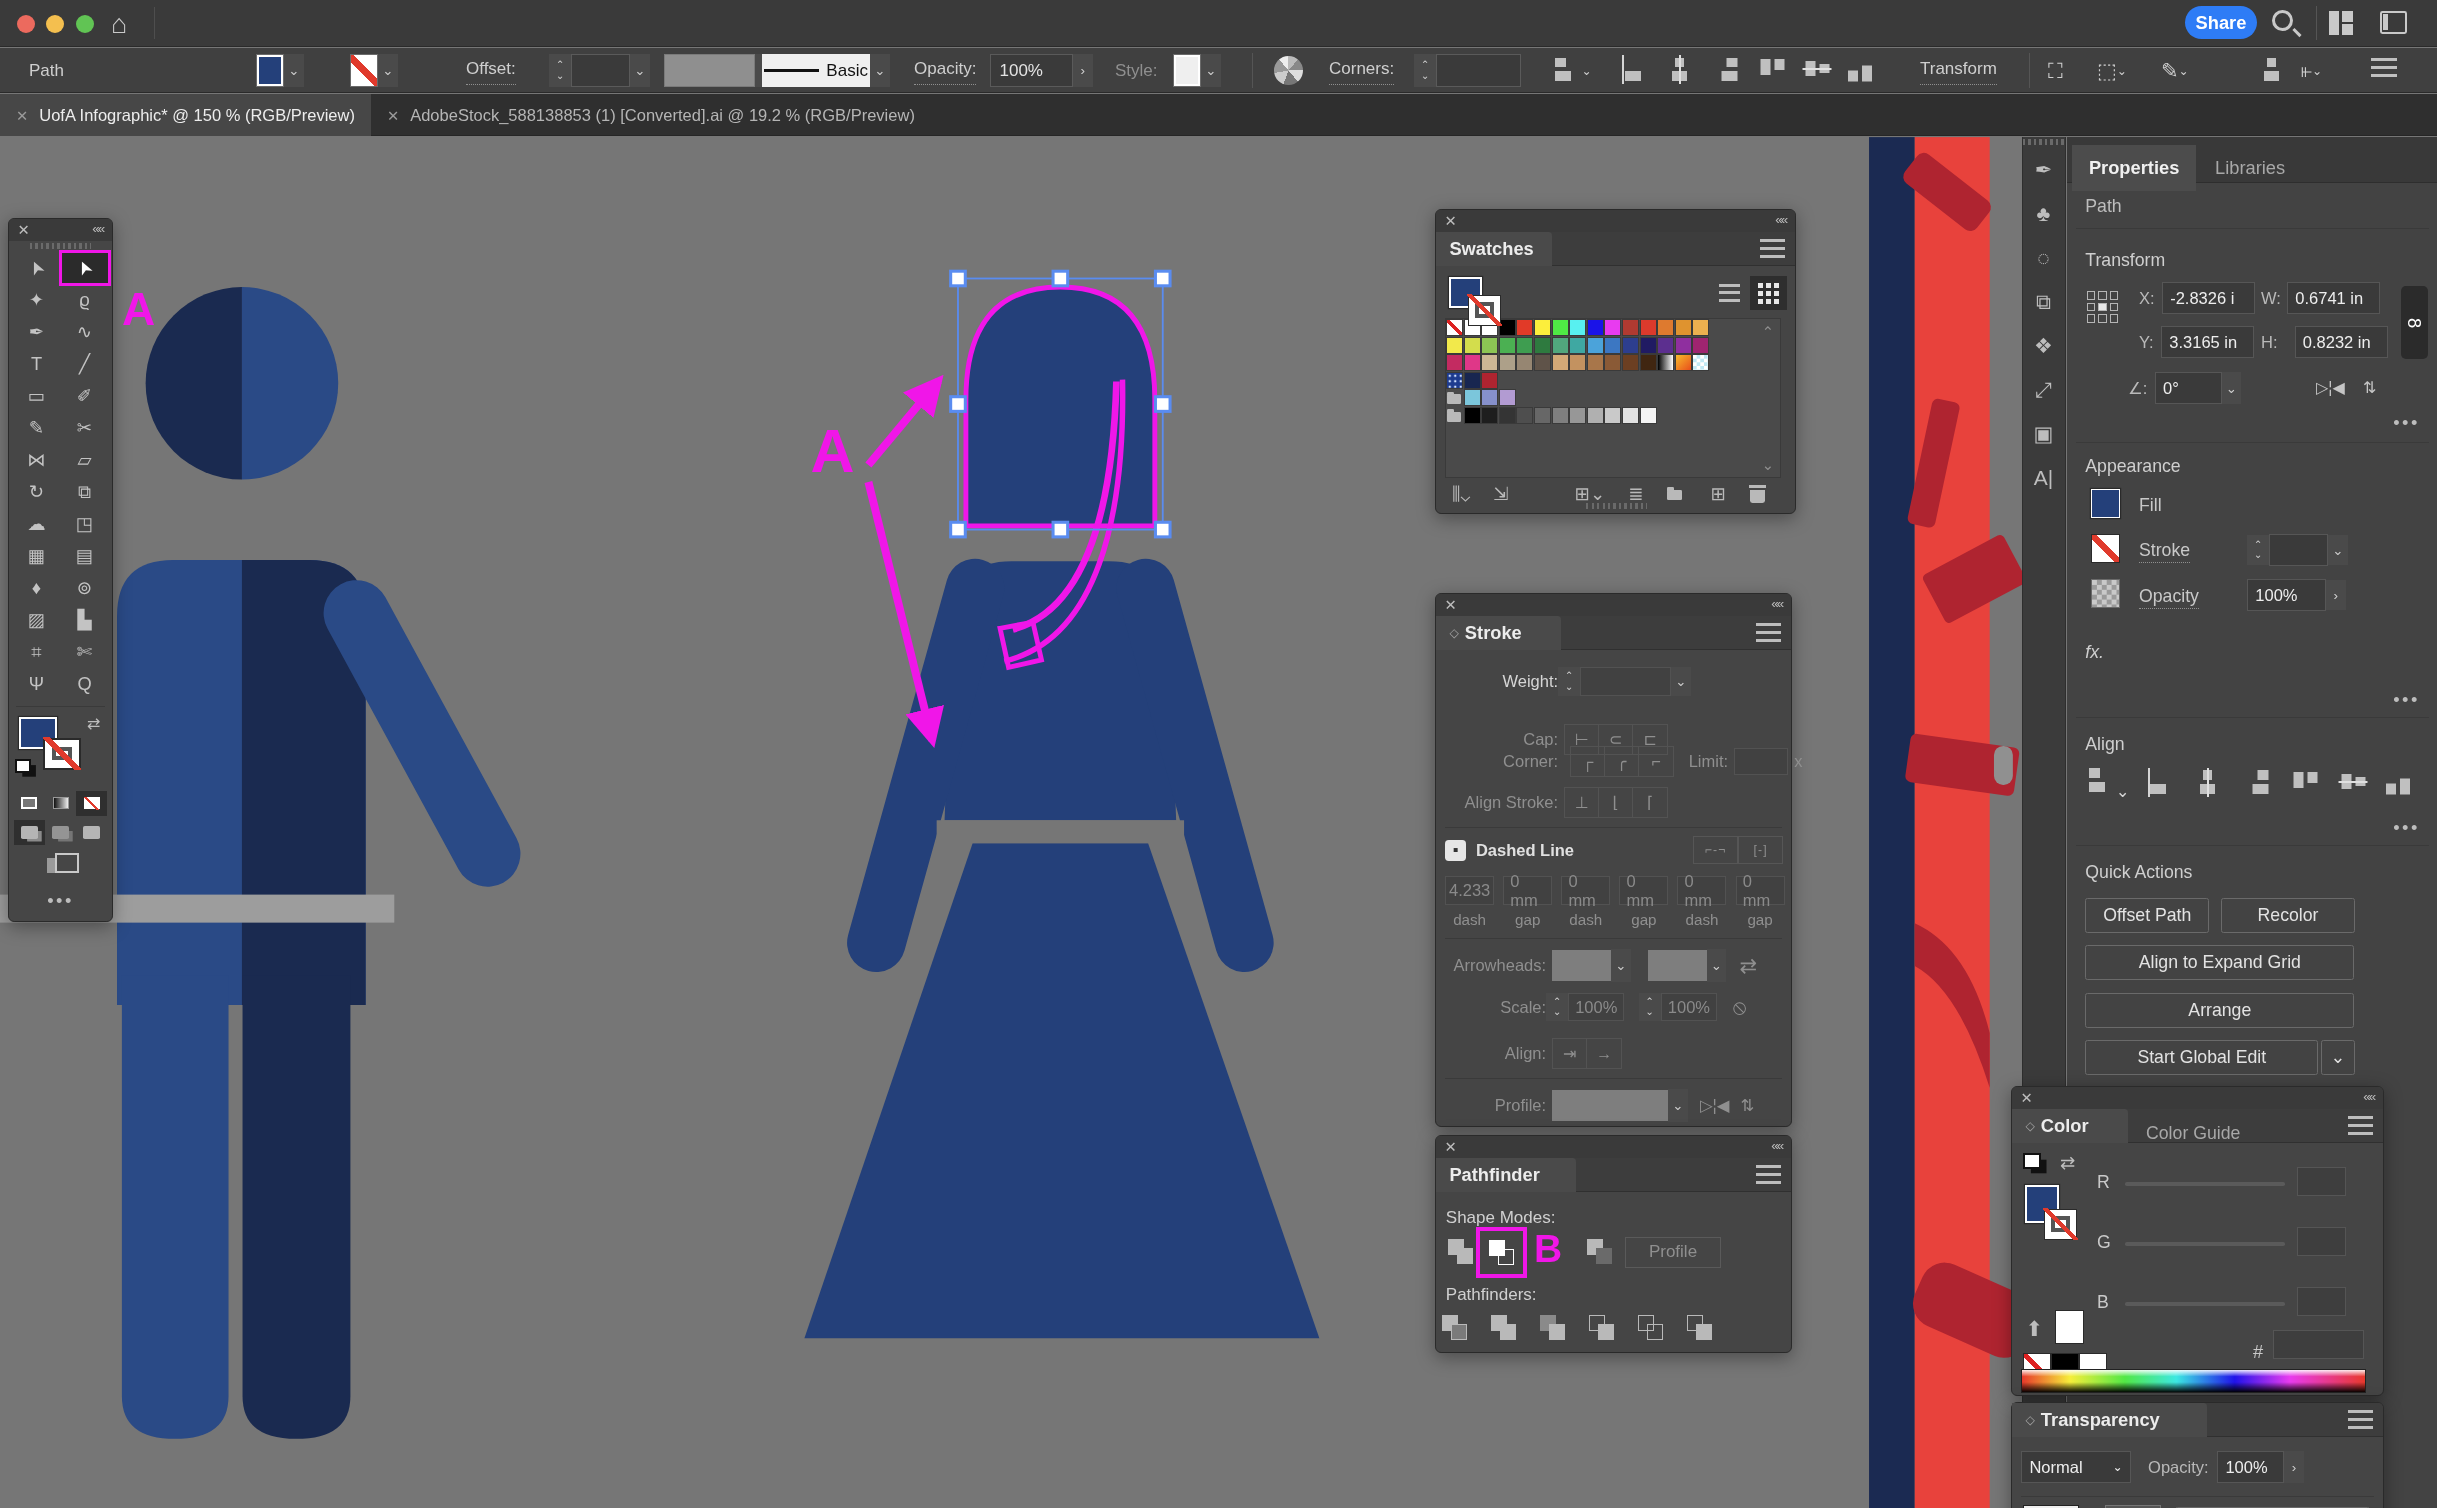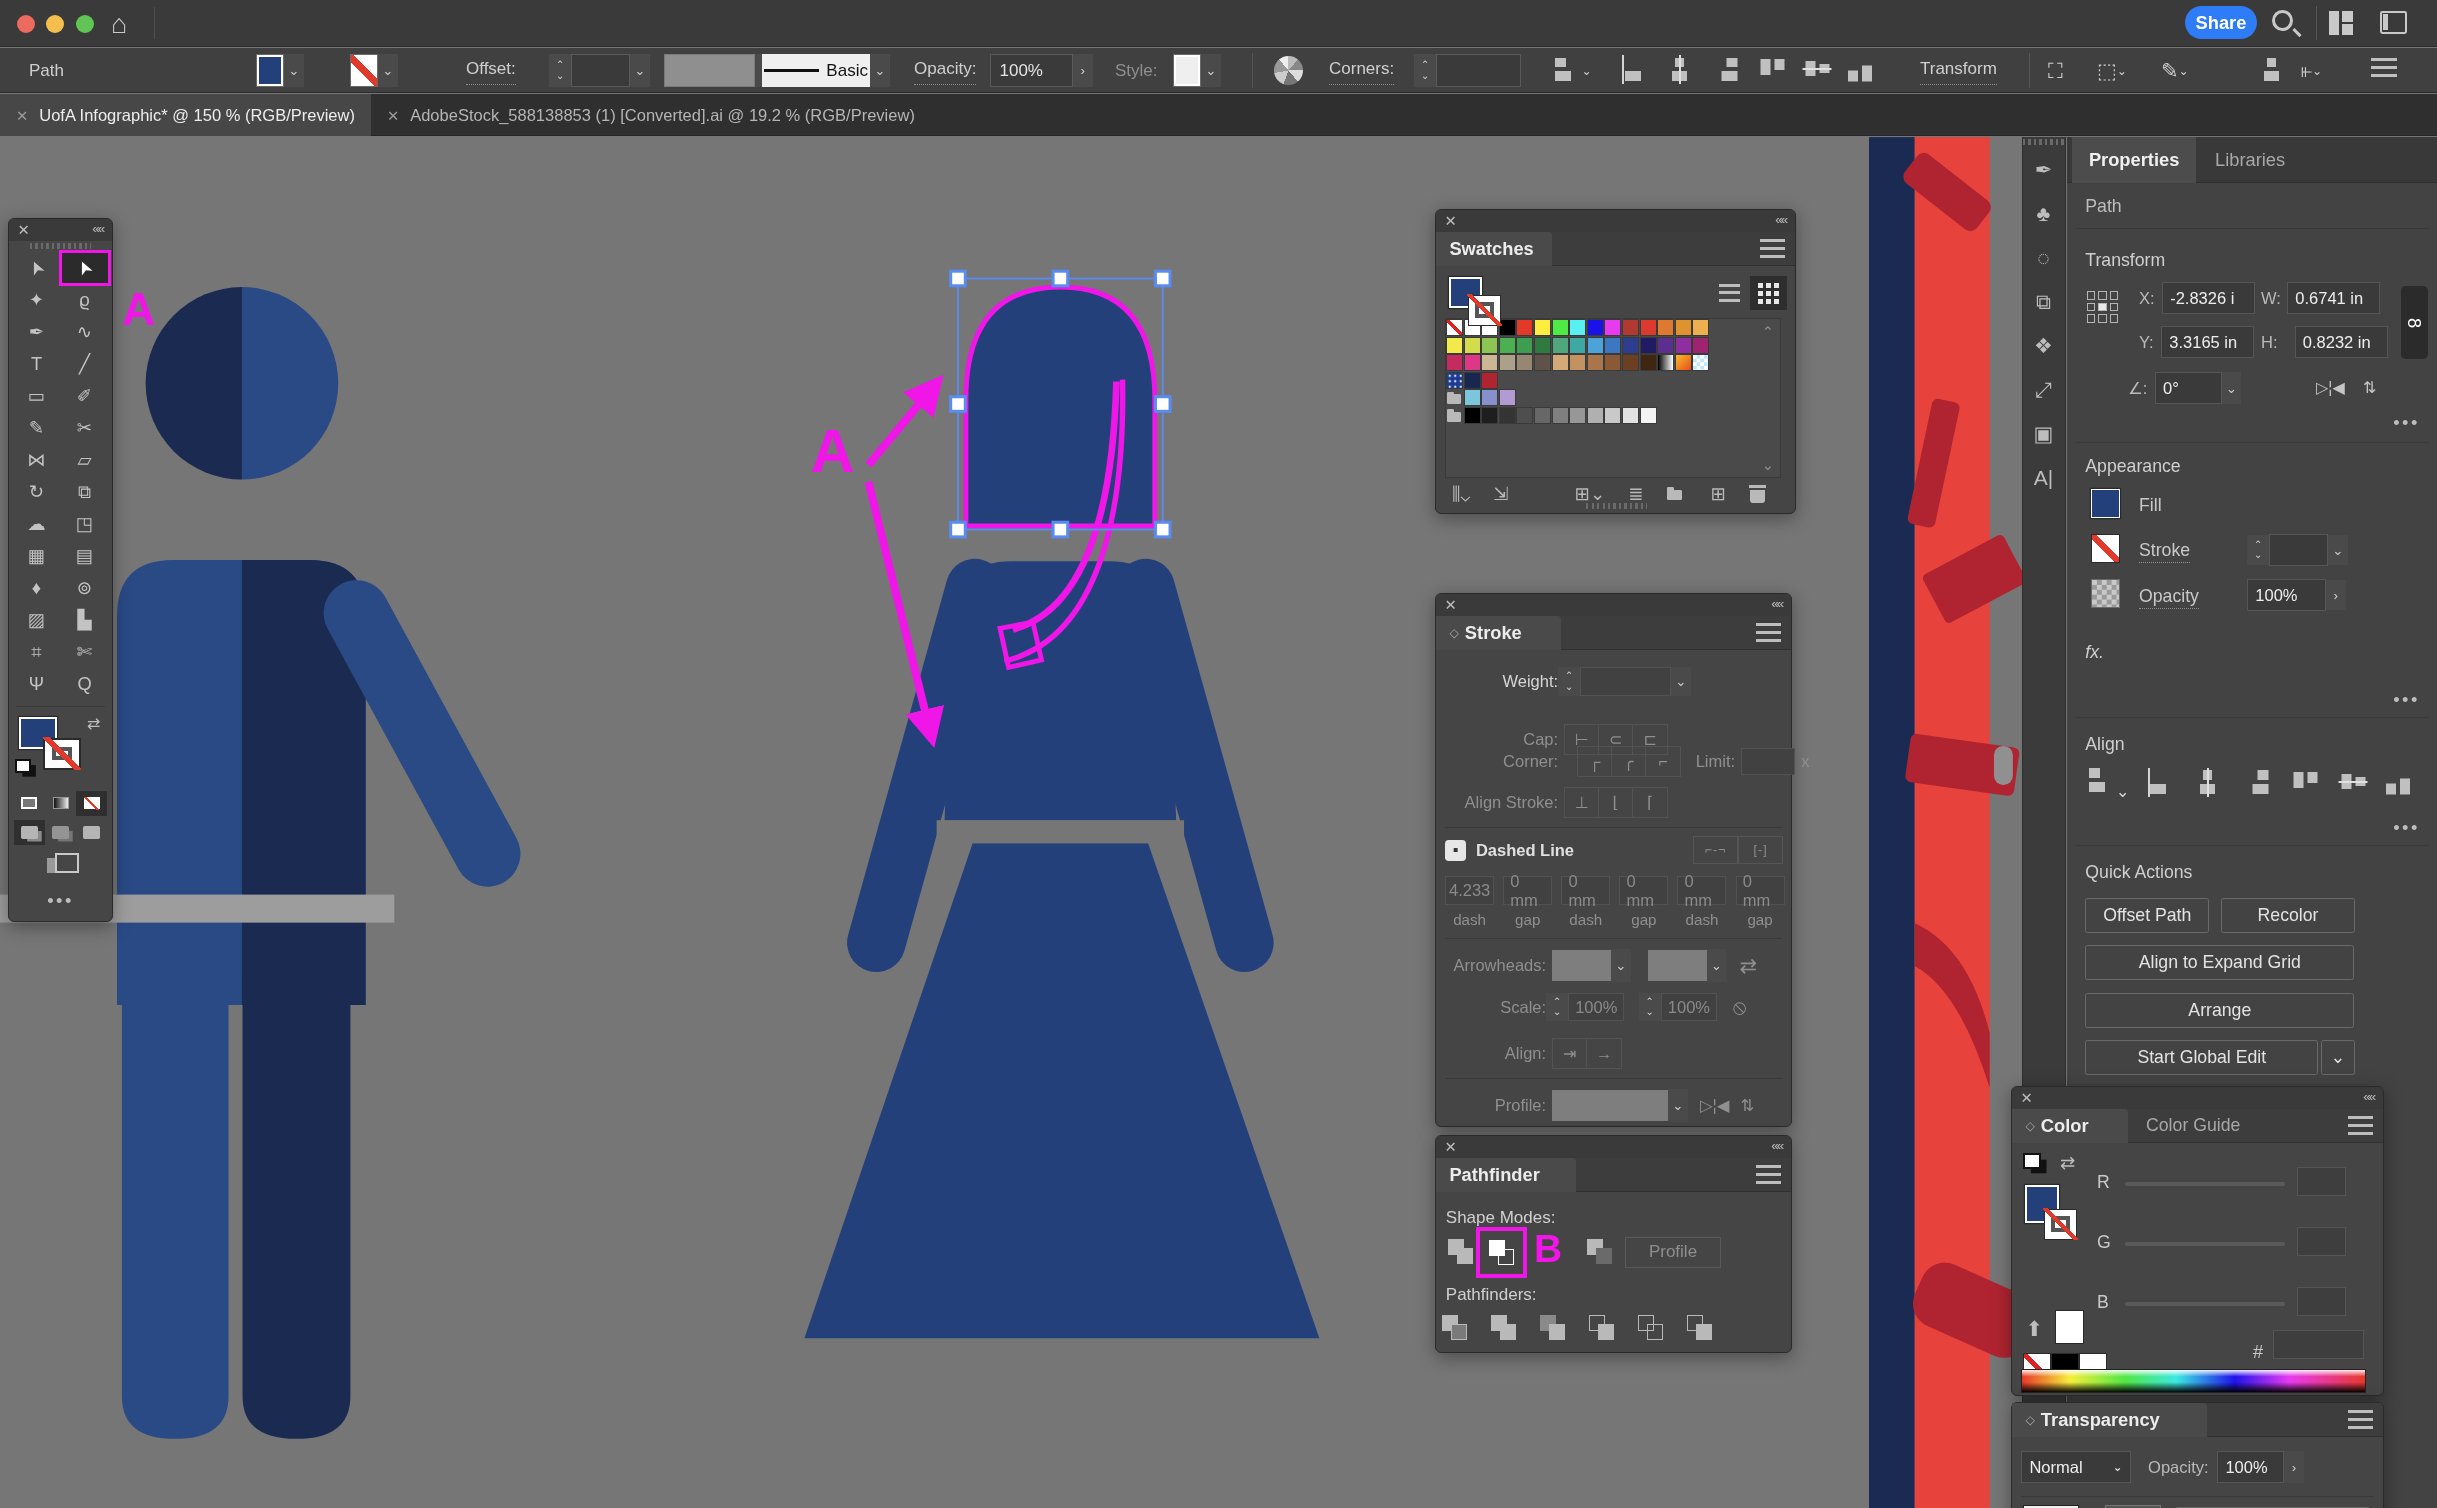--- a/index.html
+++ b/index.html
@@ -147,21 +147,21 @@
   .sqicon.mf .s1 { background:#fff; } .sqicon.mf .s2 { background:transparent; border:1.8px solid #fff; }
   .mfbox { position:absolute; left:44px; top:95px; width:43px; height:43px; outline:4.3px solid #f016e8; display:flex; align-items:center; justify-content:center; }
   .b-ann { position:absolute; left:98px; top:91px; color:#f016e8; font-size:39px; font-weight:bold; }
   .expandbtn { position:absolute; left:189px; top:101px; width:96px; height:30.5px; border:1.2px solid #5a5a5a; color:#8f8f8f; font-size:17px; display:flex; align-items:center; justify-content:center; }
 
   
   #dockstrip { position:absolute; left:2022px; top:137px; width:44px; height:1372px; background:#3b3b3b; border-left:1.2px solid #2e2e2e; border-right:1.2px solid #2e2e2e; }
   #dockstrip .tool { width:41px; height:44px; font-size:21px; color:#bdbdbd; }
   #props { position:absolute; left:2067px; top:137px; width:371px; height:1372px; background:#434343; }
   .proptabs { position:relative; height:46px; background:#393939; border-bottom:1.2px solid #2e2e2e; }
-  .proptab { position:absolute; top:0; height:46px; display:flex; align-items:center; padding:12px 17px; font-size:18.3px; color:#a8a8a8; }
+  .proptab { position:absolute; top:8px; height:46px; display:flex; align-items:center; padding:12px 17px; font-size:18.3px; color:#a8a8a8; }
   .proptab.on { background:#4c4c4c; color:#f0f0f0; font-weight:bold; }
   .sec-title { position:absolute; left:18.3px; font-size:17.7px; color:#cfcfcf; }
   .plab { font-size:16.5px; color:#b9b9b9; }
   .pfield { background:#3a3a3a; border:1.2px solid #565656; height:32px; display:flex; align-items:center; padding:0 7.3px; font-size:16.5px; color:#eee; }
   .refgrid { position:absolute; display:grid; grid-template-columns:repeat(3,8.5px); grid-gap:3px; }
   .refgrid i { width:8.5px; height:8.5px; border:1.8px solid #b5b5b5; }
   .refgrid i.c { background:#e8e8e8; }
   .linkbtn { position:absolute; background:#2b2b2b; border-radius:4.9px; color:#fff; display:flex; align-items:center; justify-content:center; }
   .linkbtn span { transform:rotate(90deg); font-size:18.3px; }
   .ellip { position:absolute; right:18.3px; color:#bdbdbd; font-size:18.3px; letter-spacing:2.4px; }
@@ -640,21 +640,21 @@
     </div>
     <div class="srow dim" style="top:130px; left:9.1px">
       <span class="lab" style="width:113px; margin-right:6.1px">Cap:</span>
       <div class="btn3">
           <div>⊢</div>
           <div>⊂</div>
           <div>⊏</div>
         </div>
     </div>
     <div class="srow dim" style="top:152px; left:9.1px">
-      <span class="lab" style="width:113px; margin-right:19px">Corner:</span>
+      <span class="lab" style="width:113px; margin-right:12px">Corner:</span>
       <div class="btn3">
           <div>┌</div>
           <div>╭</div>
           <div>⌐</div>
         </div>
       <span style="margin-left:14.6px">Limit:</span>
       <div class="gfield" style="width:54px; height:27px; margin-left:6.1px"></div>
       <span style="margin-left:6.1px">x</span>
     </div>
     <div class="srow dim" style="top:193px; left:9.1px">

